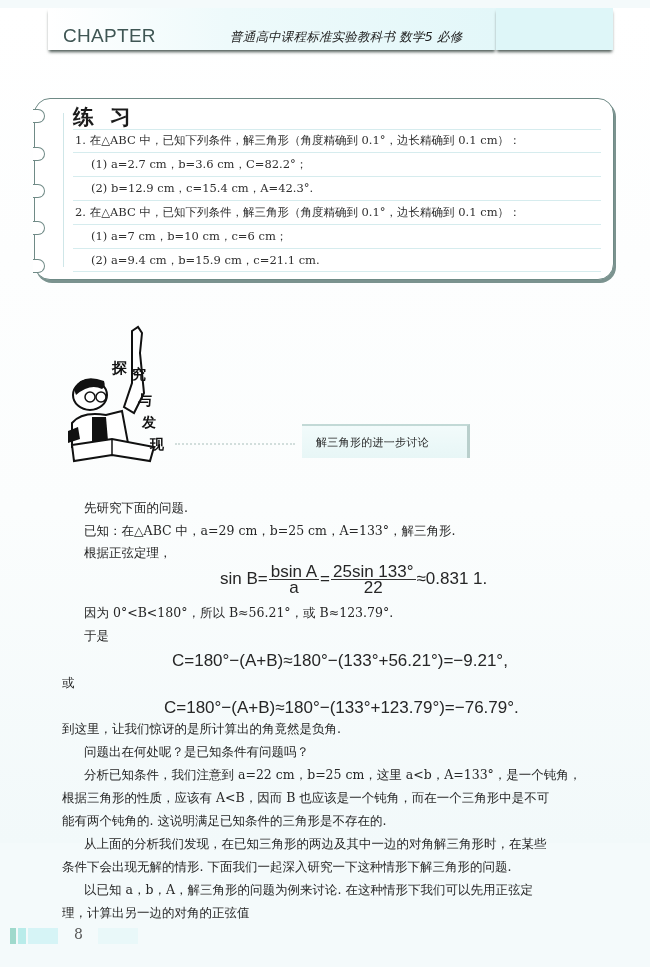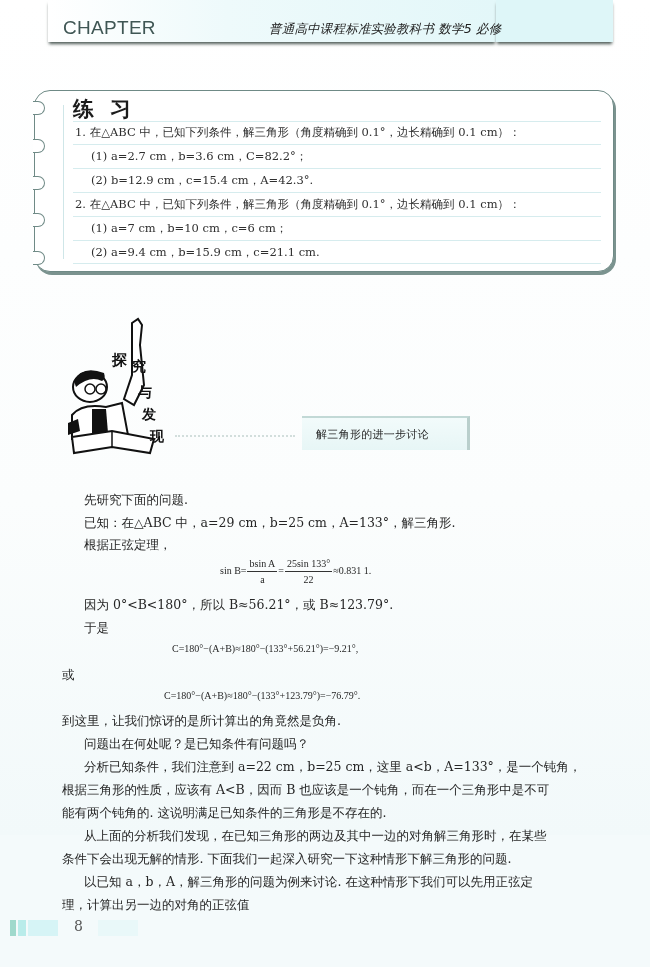--- a/index.html
+++ b/index.html
@@ -4,21 +4,21 @@
 <style>
   * { box-sizing: border-box; margin: 0; padding: 0; }
   html, body { width: 650px; height: 967px; overflow: hidden; }
   body {
     background: #f4fafb;
     font-family: "DejaVu Serif", "Liberation Serif", serif;
     color: #2a2a2a;
     position: relative;
   }
   .page {
-    position: absolute; left: 0; top: 0; width: 650px; height: 835px;
+    position: absolute; left: 0; top: 8px; width: 650px; height: 835px;
     background: linear-gradient(180deg, #ffffff 0%, #fbfdfd 60%, #f2f9fa 100%);
   }
   
   .header {
     position: absolute; left: 48px; top: 0; width: 448px; height: 42px;
     background: linear-gradient(90deg, #ffffff 0%, #eefafb 40%, #e3f7f9 100%);
     box-shadow: 0 3px 3px -1px #4d5a55;
   }
   .header-right {
     position: absolute; left: 496px; top: 0; width: 117px; height: 42px;
@@ -28,21 +28,20 @@
   .chapter-label {
     position: absolute; left: 63px; top: 17px;
     font-family: "Liberation Sans", sans-serif;
     font-size: 19px; color: #3f5654; letter-spacing: 0.3px;
   }
   .book-title {
     position: absolute; left: 230px; top: 21px;
     font-family: "DejaVu Sans", sans-serif;
     font-size: 12.5px; font-style: italic; color: #222;
     letter-spacing: 0.2px;
-    margin-left: 39px;
   }
   
   .exercise-box {
     position: absolute; left: 34px; top: 90px; width: 580px; height: 182px;
     border: 1.5px solid #6f8a86; border-radius: 16px;
     background: #ffffff;
     box-shadow: 2px 3px 0 #7b938f;
   }
   .ring {
     position: absolute; left: -2px; width: 12px; height: 14px;
@@ -81,22 +80,22 @@
   .section-title {
     position: absolute; left: 14px; top: 9px;
     font-family: "DejaVu Sans", sans-serif;
     font-size: 11px; color: #1d1d1d; letter-spacing: 0.3px;
   }
   
   .p {
     position: absolute; font-size: 12.5px; color: #262626; white-space: nowrap;
   }
   .math {
-    position: absolute; font-size: 10px; color: #262626; white-space: nowrap;
-    font-family: Liberation Serif, serif;
+    position: absolute; font-size: 17px; color: #262626; white-space: nowrap;
+    font-family: Liberation Sans, sans-serif;
   }
   .frac {
     display: inline-block; vertical-align: middle; text-align: center; margin: 0 1px;
   }
   .frac .num { display: block; border-bottom: 1px solid #333; padding: 0 2px; line-height: 15px; }
   .frac .den { display: block; line-height: 15px; }
   
   .footer-bar1 { position: absolute; left: 10px; top: 920px; width: 6px; height: 16px; background: #9fd9cc; }
   .footer-bar2 { position: absolute; left: 18px; top: 920px; width: 8px; height: 16px; background: #b9ecea; }
   .footer-bar3 { position: absolute; left: 28px; top: 920px; width: 30px; height: 16px; background: #d6f4f6; }

